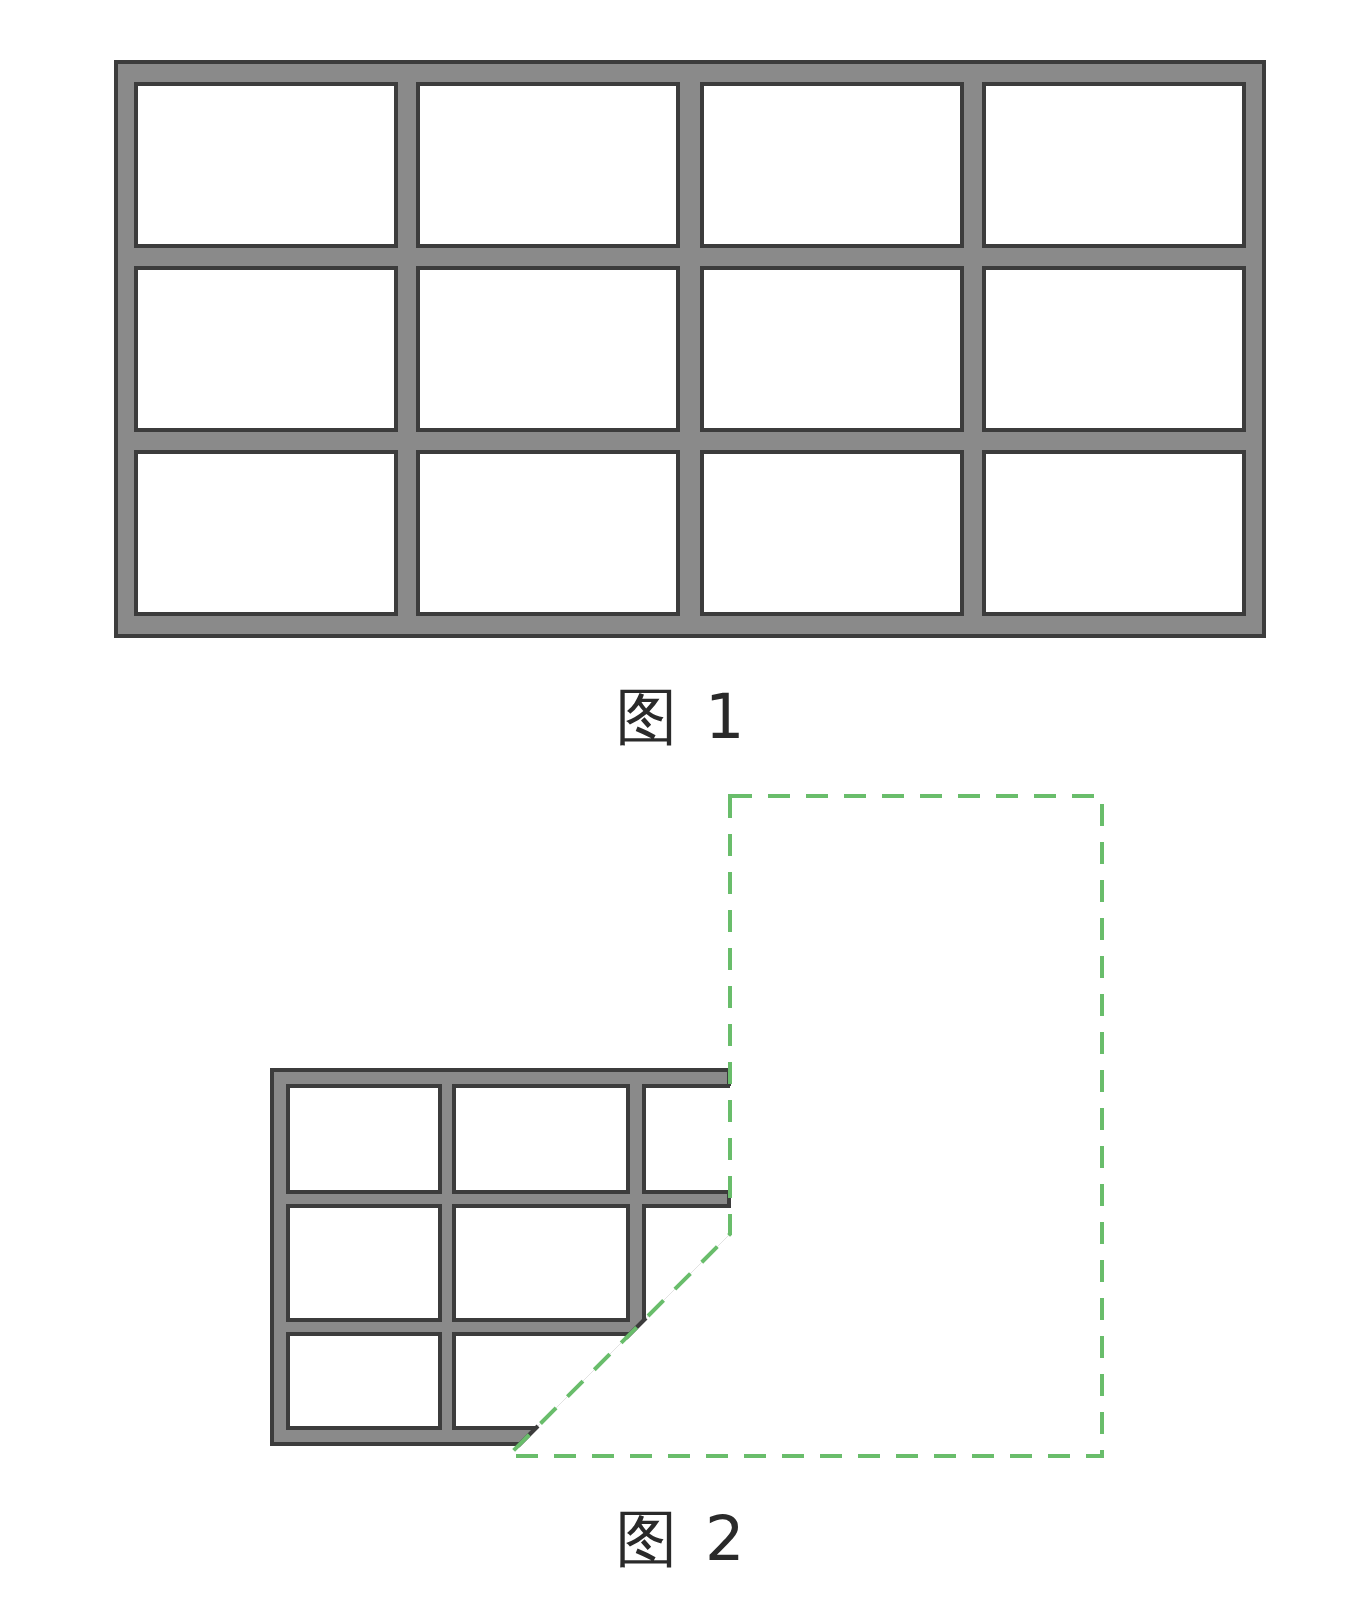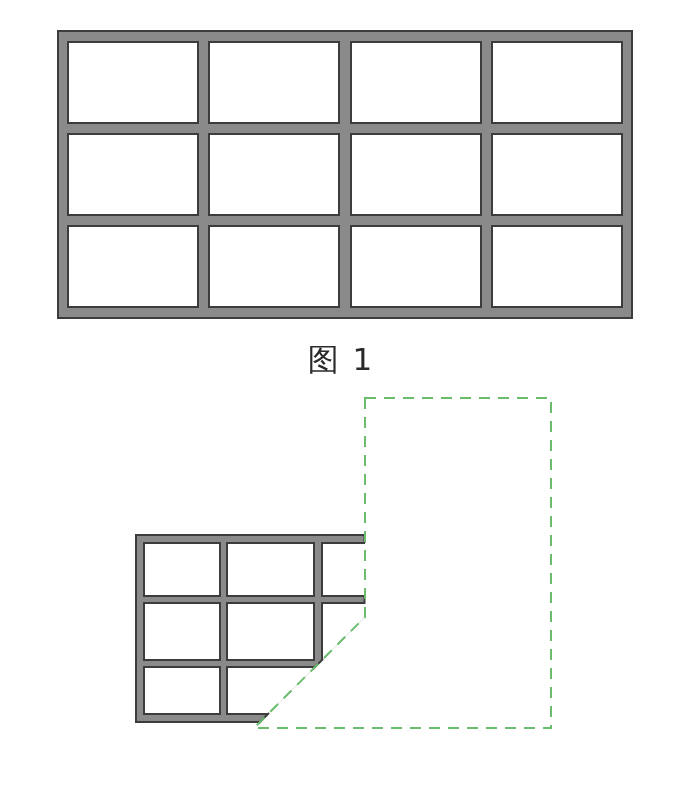--- a/index.html
+++ b/index.html
@@ -107,14 +107,15 @@
       <line class="cut-edge" x1="364.5" y1="596" x2="364.5" y2="604"></line>
       <line class="cut-edge" x1="323" y1="659" x2="313" y2="669"></line>
       <line class="cut-edge" x1="269" y1="713" x2="259" y2="723"></line>
     </g>
 
     <polygon class="dashed-shape" points="365,398 551,398 551,728 254,728 365,617" stroke="#69bd6b"></polygon>
   </svg>
 
   <div class="caption caption-1">图 1</div>
 
+  <div class="caption caption-2">图 2</div>
 
 </div>
 
 </body></html>

